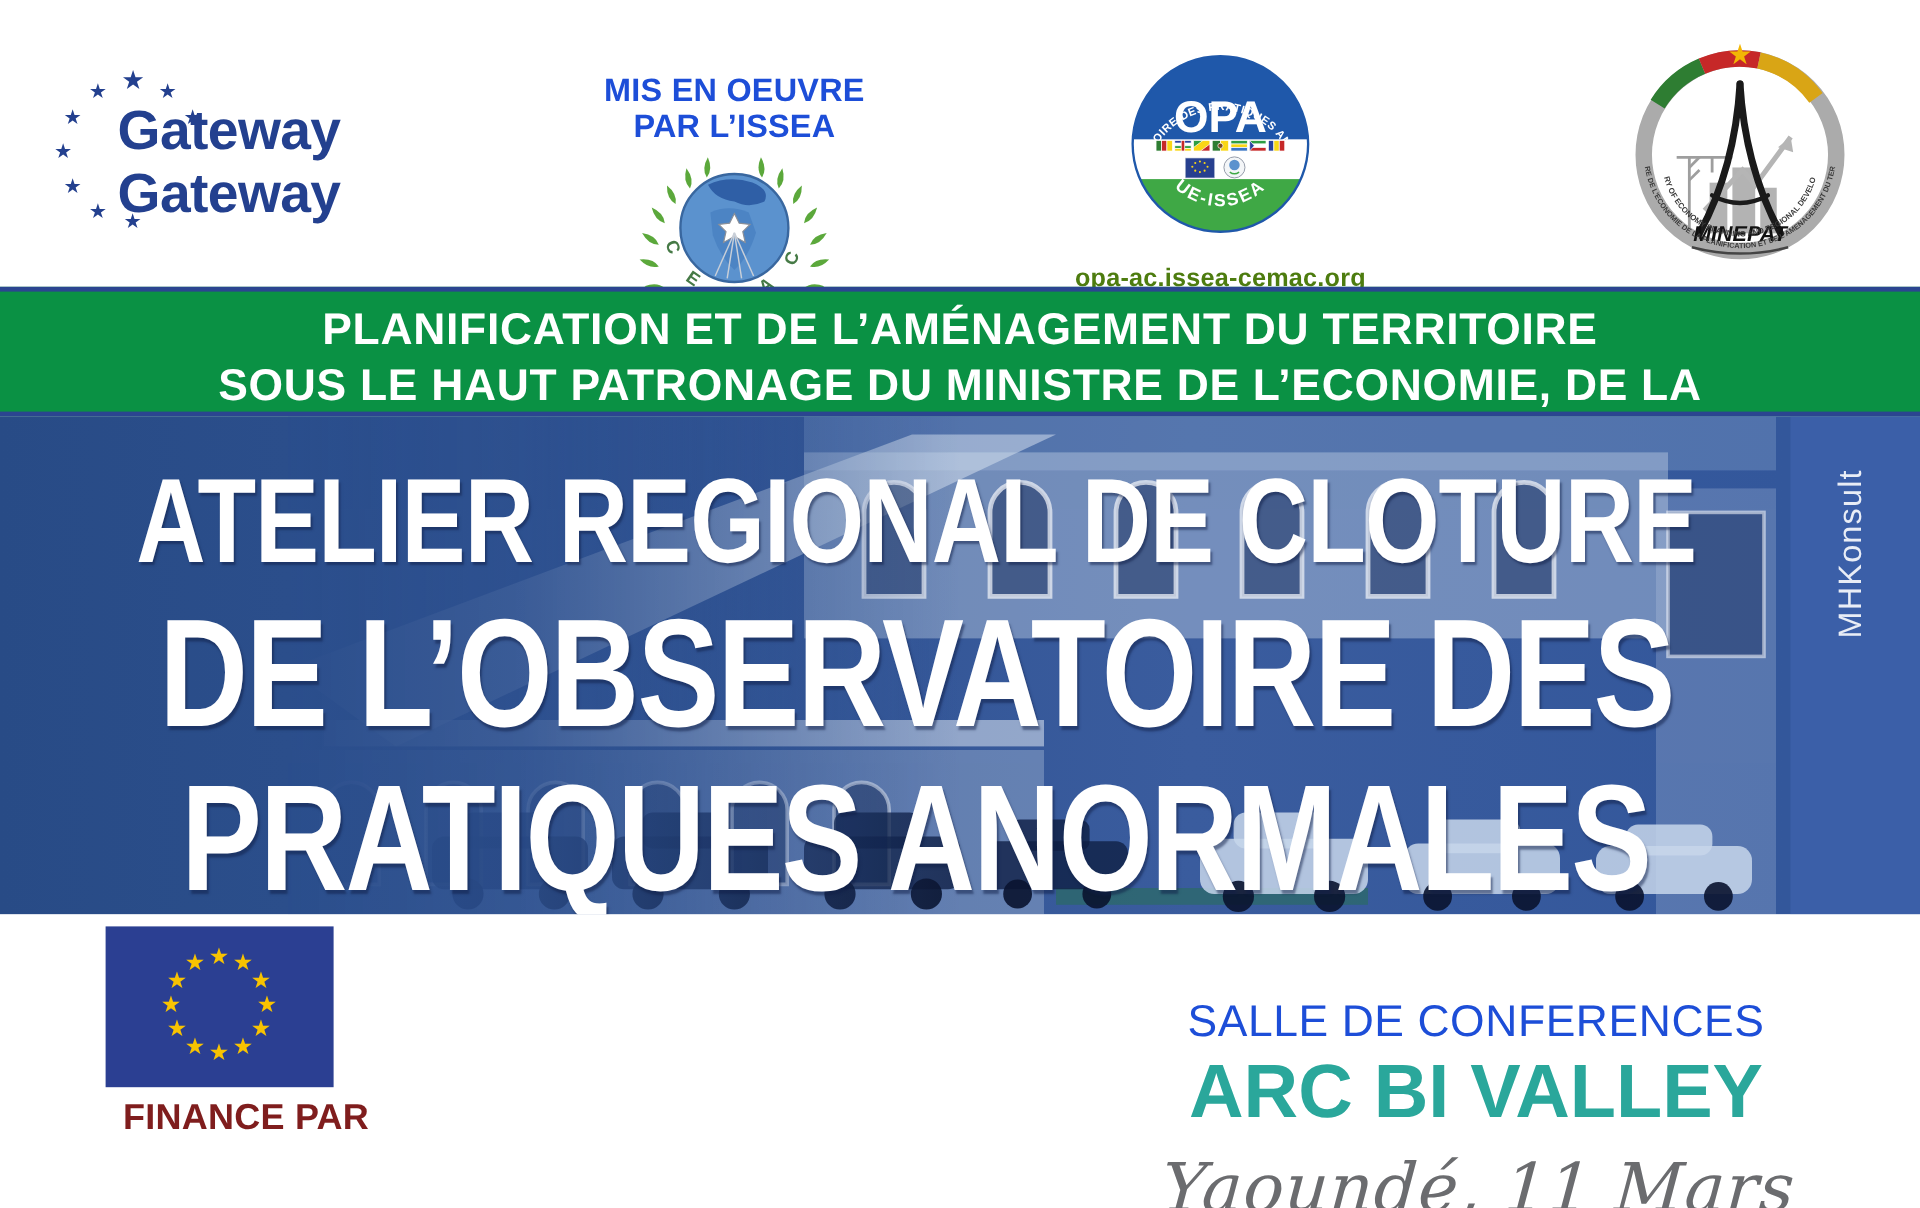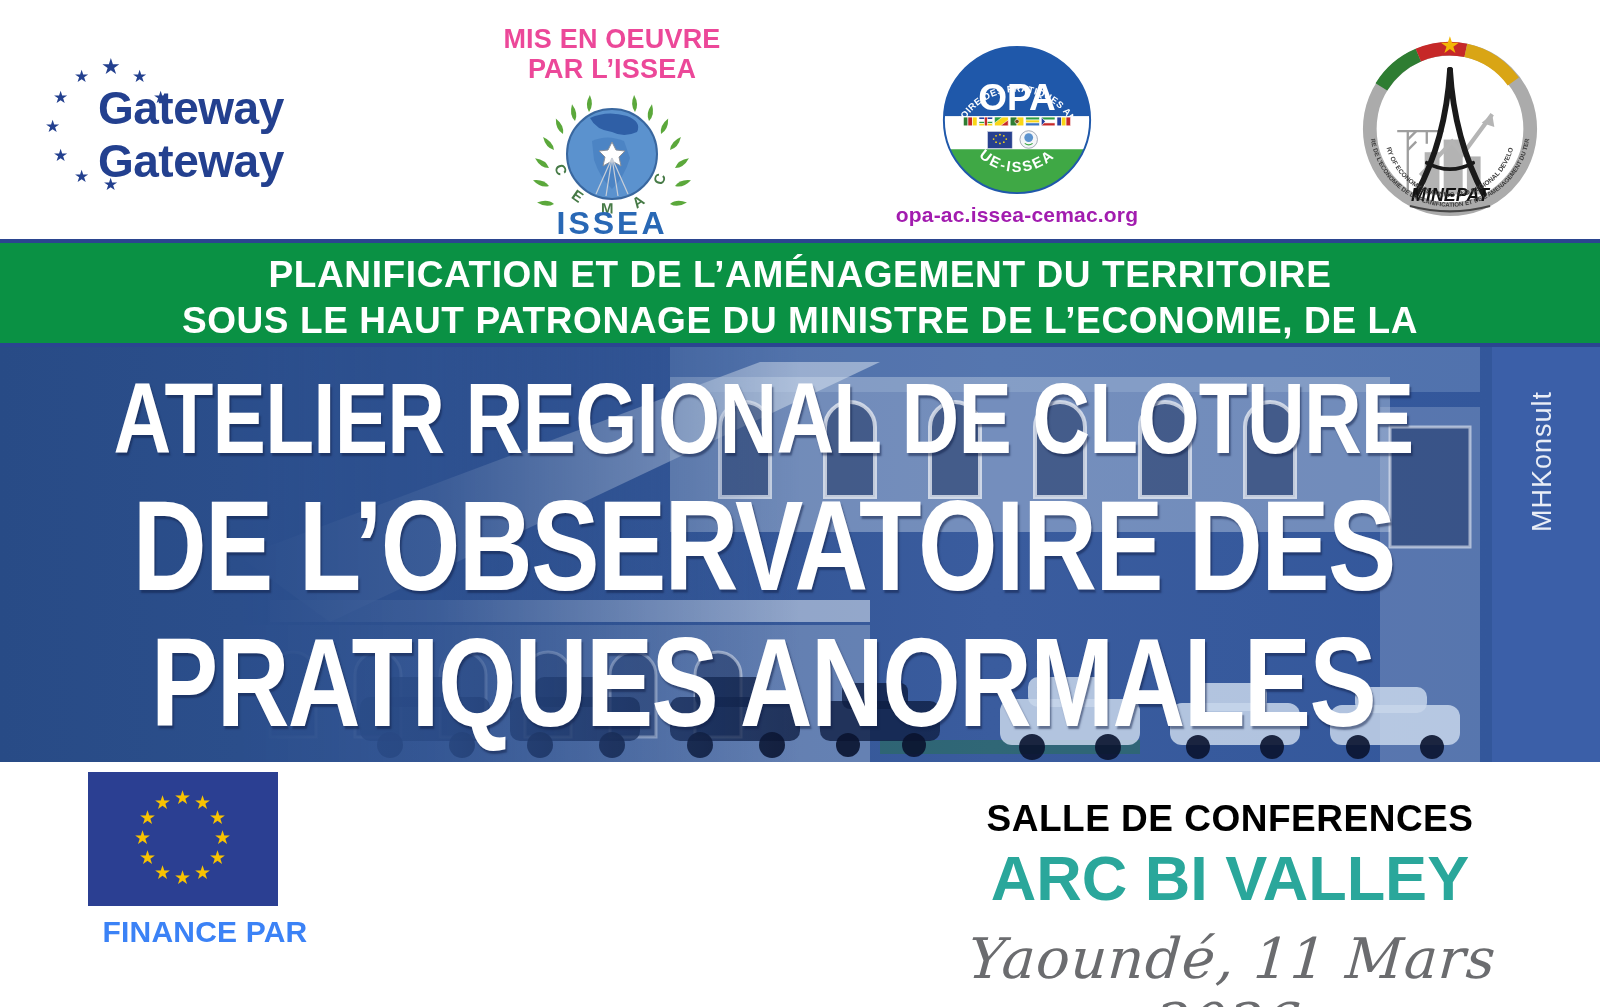--- a/index.html
+++ b/index.html
@@ -9,58 +9,58 @@
   
   .logos{position:absolute;top:0;left:0;width:1600px;height:239px;background:#fff;}
 
   .gg{position:absolute;left:36px;top:46px;width:290px;height:170px;}
   .gg-star{position:absolute;color:#23408F;font-size:17px;line-height:1;}
   .gg-star.big{font-size:22px;}
   .gg-text{position:absolute;left:62px;top:36px;font-weight:bold;font-size:46px;line-height:1.16;
            color:#23408F;letter-spacing:-0.5px;}
 
   .issea{position:absolute;left:492px;top:24px;width:240px;text-align:center;}
-  .issea-caption{font-weight:bold;font-size:27px;line-height:1.12;color:#ec4899;letter-spacing:0.2px;}
+  .issea-caption{font-weight:bold;font-size:27px;line-height:1.12;color:#1d4ed8;letter-spacing:0.2px;margin-top:36px;}
   .issea svg{display:block;margin:2px auto 0 auto;}
 
   .opa{position:absolute;left:887px;top:42px;width:260px;text-align:center;}
   .opa svg{display:block;margin:0 auto;}
-  .opa-url{margin-top:5px;font-weight:bold;font-size:21px;color:#a21caf;letter-spacing:0.2px;}
+  .opa-url{margin-top:22px;font-weight:bold;font-size:21px;color:#4d7c0f;letter-spacing:0.2px;}
 
   .minepat{position:absolute;left:1355px;top:34px;width:200px;}
 
   
   .patronage{position:absolute;top:239px;left:0;width:1600px;height:108px;box-sizing:border-box;
              background:#0A9144;border-top:4px solid #2B4590;border-bottom:4px solid #2B4590;
              color:#fff;text-align:center;font-weight:bold;font-size:37px;line-height:1.24;
              padding-top:9px;letter-spacing:0.6px;}
 
   
   .hero{position:absolute;top:347px;left:0;width:1600px;height:415px;overflow:hidden;
         background:linear-gradient(90deg,#284B86 0%,#2E5190 30%,#3A5C9E 62%,#33579B 93%,#33579B 100%);}
   .hero-photo{position:absolute;left:240px;top:0;width:1260px;height:415px;}
   .right-strip{position:absolute;right:0;top:0;width:108px;height:415px;background:#3B5FA8;}
   .watermark{position:absolute;right:42px;top:44px;writing-mode:vertical-rl;transform:rotate(180deg);
              color:#E9EDF6;font-size:27px;letter-spacing:1px;font-weight:400;}
   .hero-titles{position:absolute;left:0;top:0;width:1500px;height:415px;display:flex;
-               flex-direction:column;justify-content:center;align-items:center;padding-top:4px;box-sizing:border-box;padding-left:27px;}
+               flex-direction:column;justify-content:flex-end;align-items:center;padding-top:4px;box-sizing:border-box;padding-left:27px;}
   .hero-line{white-space:nowrap;color:#fff;font-weight:bold;transform:scaleX(0.8);transform-origin:50% 50%;
              text-shadow:2px 3px 2px rgba(15,30,70,0.5);line-height:1;}
   .hero-line.l1{font-size:100px;margin-bottom:14px;letter-spacing:-1px;}
   .hero-line.l2{font-size:128px;margin-bottom:10px;letter-spacing:-2px;}
   .hero-line.l3{font-size:126px;letter-spacing:-2px;}
 
   
   .footer{position:absolute;top:762px;left:0;width:1600px;height:245px;background:#fff;}
   .eu-flag{position:absolute;left:88px;top:10px;width:190px;height:134px;background:#2B3F92;}
   .eu-star{position:absolute;color:#F8C301;font-size:19px;line-height:1;}
-  .eu-caption{position:absolute;left:10px;top:152px;width:390px;text-align:center;color:#3b82f6;
+  .eu-caption{position:absolute;left:10px;top:152px;width:390px;text-align:center;color:#7f1d1d;
               font-weight:bold;font-size:30px;line-height:1.18;letter-spacing:0.2px;}
   .venue{position:absolute;left:950px;top:36px;width:560px;text-align:center;}
-  .venue-l1{color:#000000;font-weight:bold;font-size:37px;letter-spacing:0.5px;}
+  .venue-l1{color:#1d4ed8;font-weight:normal;font-size:37px;letter-spacing:0.5px;margin-top:32px;}
   .venue-l2{color:#2AA79B;font-weight:800;font-size:63px;letter-spacing:0px;margin-top:2px;}
   .venue-date{color:#6B6C6F;font-family:"DejaVu Serif",serif;font-style:italic;font-size:56px;
               margin-top:12px;transform:skewX(-4deg);letter-spacing:1px;}
 </style>
 </head>
 <body>
 
 <div class="poster">
 
   <div class="logos">

